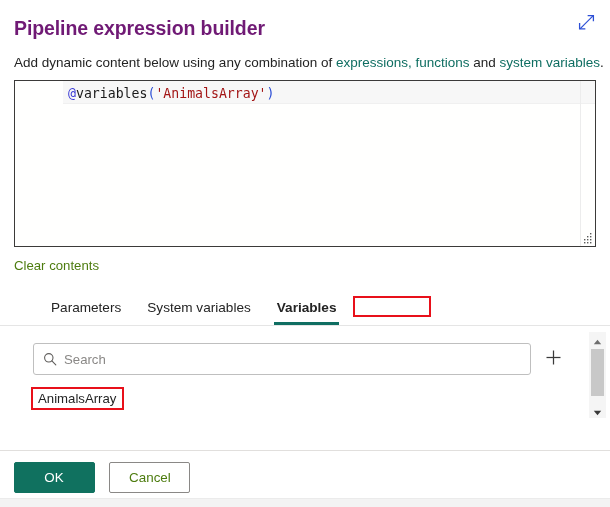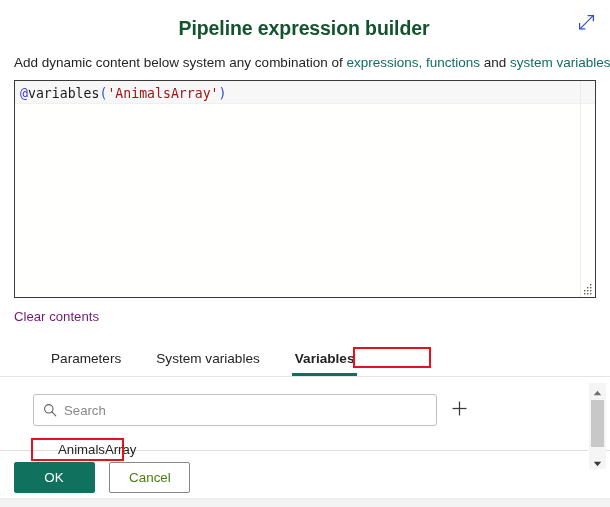--- a/index.html
+++ b/index.html
@@ -31,25 +31,24 @@
   
   .header {
     position: relative;
     padding: 12px 16px 0 14px;
     flex: 0 0 auto;
   }
   .title {
     font-size: 19.5px;
     font-weight: 600;
     letter-spacing: -0.1px;
-    color: #14532d;
+    color: #701a75;
     line-height: 26px;
     margin: 0;
     padding-top: 3px;
-    text-align: center;
   }
   .expand-btn {
     position: absolute;
     right: 10px;
     top: 8px;
     width: 28px;
     height: 28px;
     display: flex;
     align-items: center;
     justify-content: center;
@@ -77,26 +76,27 @@
   }
 
   
   .editor-wrap {
     margin: 8px 14px 0 14px;
     position: relative;
     flex: 0 0 auto;
   }
   .editor {
     position: relative;
-    height: 218px;
+    height: 167px;
     border: 1px solid #3b3a39;
     background: #fffffe;
     box-sizing: border-box;
     overflow: hidden;
     cursor: text;
+    padding-left: 48px;
   }
   .editor-line {
     font-family: "DejaVu Sans Mono", "Liberation Mono", monospace;
     font-size: 13.2px;
     line-height: 18px;
     padding: 4px 6px 0 5px;
     white-space: pre;
     background: #f7f7f7;
     border-bottom: 1px solid #f0f0f0;
     height: 18px;
@@ -124,38 +124,38 @@
     height: 12px;
     pointer-events: none;
   }
 
   .clear-row {
     padding: 9px 14px 0 14px;
     flex: 0 0 auto;
   }
   .clear-link {
     font-size: 13.2px;
-    color: #701a75;
+    color: #4d7c0f;
     cursor: pointer;
     text-decoration: none;
     text-align: right;
   }
 
   
   .tabs-wrap {
     margin-top: 22px;
     position: relative;
     flex: 0 0 auto;
     border-bottom: 1px solid #e5e5e5;
   }
   .tabs {
     display: flex;
     align-items: flex-start;
     padding-left: 38px;
-    gap: 9px;
+    gap: 0px;
   }
   .tab {
     position: relative;
     font-size: 13.6px;
     color: #242424;
     padding: 4px 13px 10px 13px;
     cursor: pointer;
     white-space: nowrap;
     background: transparent;
     border: none;
@@ -185,21 +185,21 @@
     position: relative;
     flex: 1 1 auto;
     min-height: 0;
   }
   .search-row {
     display: flex;
     align-items: center;
     padding: 17px 0 0 33px;
   }
   .search-box {
-    width: 404px;
+    width: 498px;
     height: 32px;
     border: 1px solid #bfbfbf;
     border-radius: 3px;
     display: flex;
     align-items: center;
     padding: 0 9px;
     box-sizing: border-box;
     background: #fff;
   }
   .search-box .mag { flex: 0 0 auto; margin-right: 7px; display:flex; }
@@ -223,21 +223,20 @@
     justify-content: center;
     cursor: pointer;
     background: transparent;
     border: none;
     padding: 0;
   }
 
   
   .var-list {
     padding: 13px 0 0 33px;
-    margin-left: 20px;
   }
   .var-item {
     position: relative;
     display: inline-block;
     font-size: 13.2px;
     color: #242424;
     padding: 3px 6px 3px 5px;
     cursor: pointer;
     line-height: 16px;
   }
@@ -336,21 +335,21 @@
     <h1 class="title">Pipeline expression builder</h1>
     <button class="expand-btn" title="Expand">
       <svg width="17" height="17" viewBox="0 0 17 17">
         <path d="M15.2 1.6 L2.0 14.8" stroke="#2d4fd6" stroke-width="1.2" fill="none"></path>
         <path d="M10.3 1.6 H15.4 V6.7" stroke="#2d4fd6" stroke-width="1.3" fill="none" stroke-linecap="square"></path>
         <path d="M6.7 14.8 H1.6 V9.7" stroke="#2d4fd6" stroke-width="1.3" fill="none" stroke-linecap="square"></path>
       </svg>
     </button>
   </div>
 
-  <div class="subtitle"><span>Add dynamic content below system any combination of </span><a class="link">expressions, functions</a><span> and </span><a class="link">system variables</a><span>.</span></div>
+  <div class="subtitle"><span>Add dynamic content below using any combination of </span><a class="link">expressions, functions</a><span> and </span><a class="link">system variables</a><span>.</span></div>
 
   <div class="editor-wrap">
     <div class="editor">
       <div class="editor-line"><span class="tok-at">@</span><span class="tok-fn">variables</span><span class="tok-paren">(</span><span class="tok-string">'AnimalsArray'</span><span class="tok-paren">)</span></div>
       <div class="editor-scrolltrack"></div>
       <svg class="editor-resize" viewBox="0 0 12 12">
         <g fill="#5a5a5a">
           <rect x="9" y="1" width="1.4" height="1.4"></rect>
           <rect x="9" y="4" width="1.4" height="1.4"></rect>
             <rect x="6" y="4" width="1.4" height="1.4"></rect>

